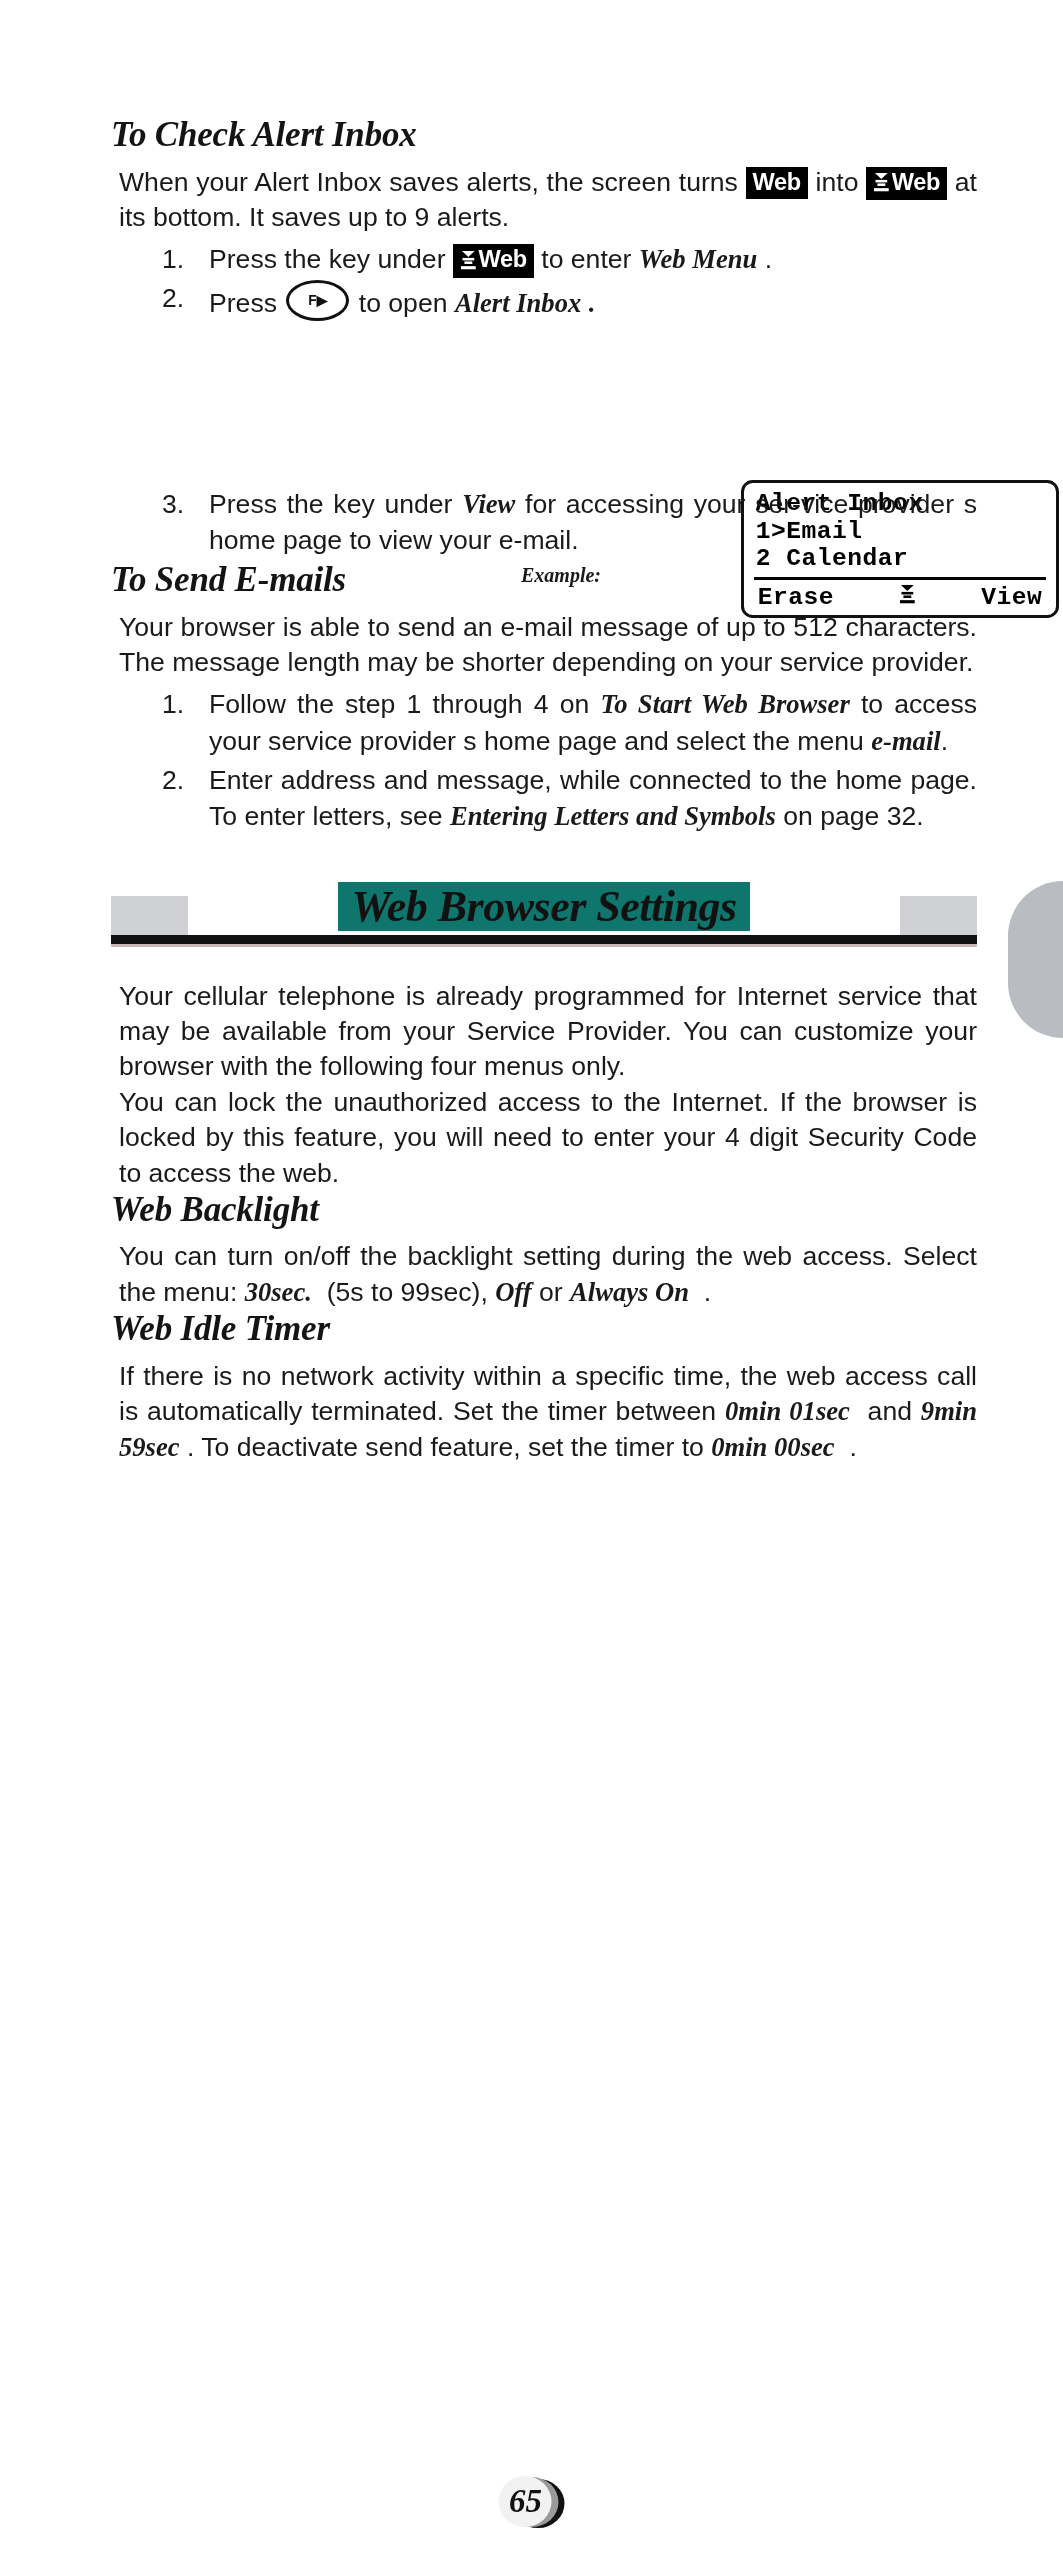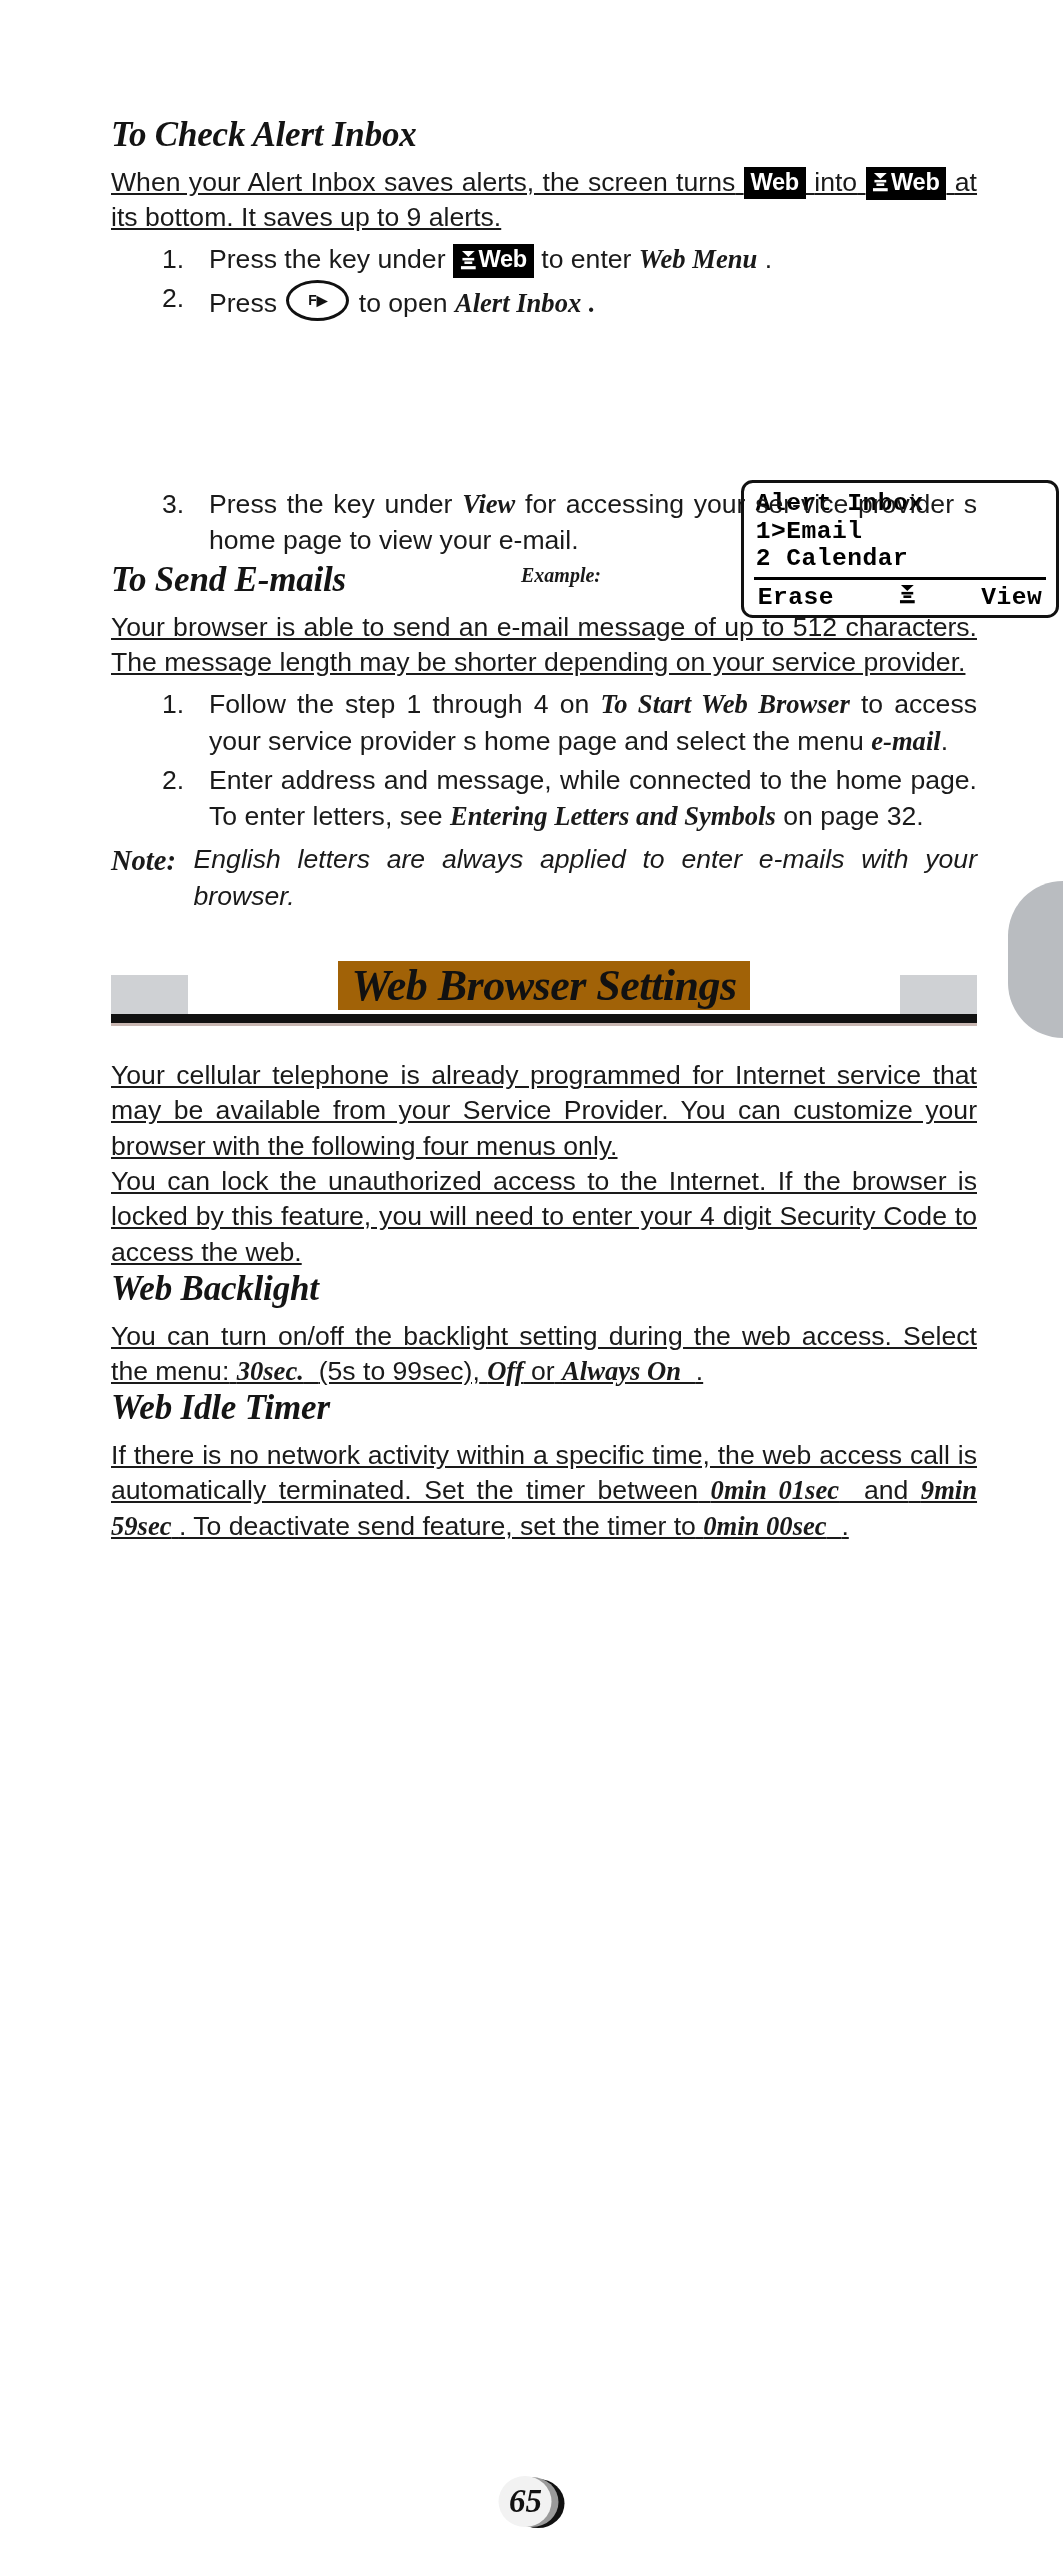--- a/index.html
+++ b/index.html
@@ -51,25 +51,24 @@
     margin: 0 0 10.8px 0;
     line-height: 1.08;
     color: #141414;
   }
   .gap-before { margin-top: 33px; }
 
   
   p.body {
     font-size: 26.6px;
     line-height: 1.33;
-    margin: 0 0 0 0;
+    margin: 0 0 0 8px;
     text-align: justify;
     text-justify: inter-word;
     color: #1a1a1a;
-    text-decoration: underline;
   }
 
   .em {
     font-family: "Liberation Serif", serif;
     font-style: italic;
     font-weight: bold;
   }
 
   
   ol.steps {
@@ -247,21 +246,21 @@
     font-family: "Liberation Serif", serif;
     font-style: italic;
     font-weight: bold;
     font-size: 44px;
     line-height: 1.15;
     letter-spacing: -0.5px;
     color: #111;
     background: transparent;
   }
   .section-banner .title span {
-    background: #a16207;
+    background: #0f766e;
     padding: 0 13.8px;
   }
 
   
   .page-ball {
     position: absolute;
     left: 50%;
     transform: translateX(-50%);
     bottom: 46px;
     width: 71px;
@@ -388,24 +387,20 @@
         <span>to access your service provider s home page and select the menu</span>
         <span class="em">e-mail</span><span>.</span>
       </li>
       <li>
         <span class="num">2.</span><span>Enter address and message, while connected to the home page. To enter letters, see</span>
         <span class="em">Entering Letters and Symbols</span>
         <span>on page 32.</span>
       </li>
     </ol>
 
-    <div class="note">
-      <div class="note-label">Note:</div>
-      <div class="note-text">English letters are always applied to enter e-mails with your browser.</div>
-    </div>
 
     <div class="section-banner">
       <div class="blk left"></div>
       <div class="blk right"></div>
       <div class="rule"></div>
       <div class="rule-shadow"></div>
       <div class="title"><span>Web Browser Settings</span></div>
     </div>
 
     <p class="body">Your cellular telephone is already programmed for Internet service that may be available from your Service Provider. You can customize your browser with the following four menus only.</p>

